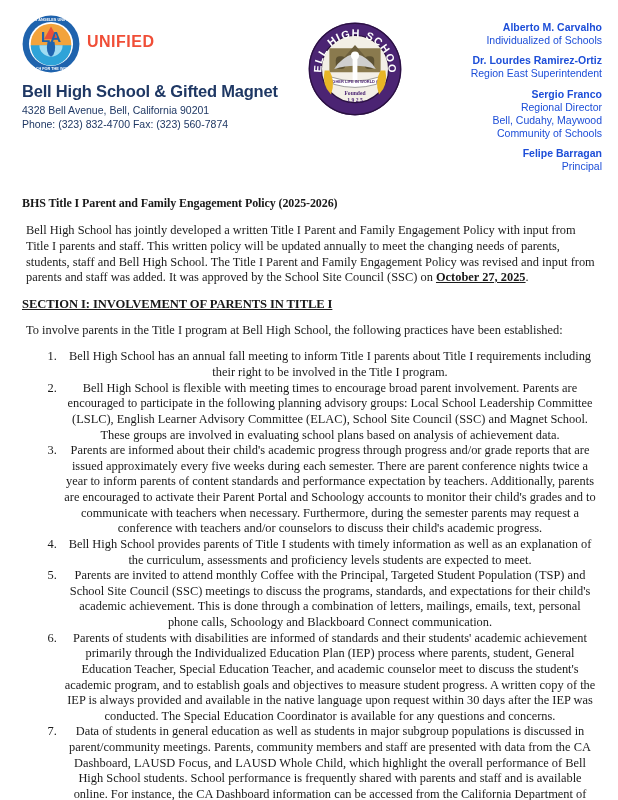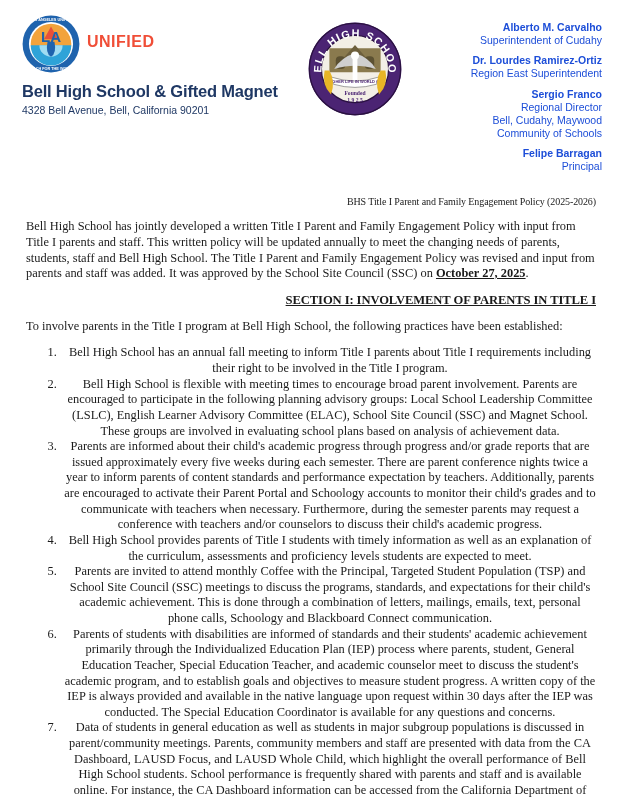--- a/index.html
+++ b/index.html
@@ -106,41 +106,40 @@
 
   
   .bhs-seal { width: 96px; height: 96px; }
 
   
   .doc-body {
     padding: 0 22px;
     box-sizing: border-box;
   }
   .doc-title {
-    text-align: right;
-    font-weight: normal;
-    font-size: 10px;
+    text-align: left;
+    font-weight: bold;
+    font-size: 12px;
     margin: 12px 0 12px 0;
     letter-spacing: -0.1px;
   }
   p.para {
     font-size: 12.4px;
     line-height: 1.26;
     margin: 0 0 11px 4px;
     text-align: left;
   }
   .bold-ul { font-weight: bold; text-decoration: underline; }
 
   h2.section-head {
     font-size: 12.6px;
     font-weight: bold;
     text-decoration: underline;
     margin: 0 0 11px 0;
     letter-spacing: -0.1px;
-    text-align: right;
   }
 
   ol.practices {
     margin: 0 0 6px 0;
     padding-left: 38px;
     font-size: 12.4px;
     line-height: 1.26;
   }
   ol.practices > li {
     margin-bottom: 0px;
@@ -172,20 +171,21 @@
         </svg>
 
         <div class="lausd-word">
           <div class="lausd-unified">UNIFIED</div>
         </div>
       </div>
 
       <div class="school-name">Bell High School &amp; Gifted Magnet</div>
       <div class="school-addr">
         <div>4328 Bell Avenue, Bell, California 90201</div>
+        <div>Phone: (323) 832-4700 Fax: (323) 560-7874</div>
       </div>
     </div>
 
     <div class="lh-center">
       <svg class="bhs-seal" viewBox="0 0 120 120">
         <defs>
           <path id="arcTop" d="M 18,62 A 42,42 0 0 1 102,62" fill="none"></path>
         </defs>
         <circle cx="60" cy="60" r="58" fill="#4b2473"></circle>
         <circle cx="60" cy="60" r="57" fill="none" stroke="#2a1140" stroke-width="1.5"></circle>
@@ -206,21 +206,21 @@
         <text x="60" y="101" font-family="Liberation Serif, serif" font-size="7" font-weight="bold" fill="#4b2473" text-anchor="middle">1 9 2 5</text>
         <text font-family="Liberation Sans, sans-serif" font-size="13.5" font-weight="bold" fill="#ffffff" letter-spacing="1.6">
           <textPath href="#arcTop" startOffset="50%" text-anchor="middle">BELL HIGH SCHOOL</textPath>
         </text>
       </svg>
     </div>
 
     <div class="lh-right">
       <div class="official">
         <div class="official-name">Alberto M. Carvalho</div>
-        <div class="official-title">Superintendent of Cudahy</div>
+        <div class="official-title">Individualized of Schools</div>
       </div>
       <div class="official">
         <div class="official-name">Dr. Lourdes Ramirez-Ortiz</div>
         <div class="official-title">Region East Superintendent</div>
       </div>
       <div class="official">
         <div class="official-name">Sergio Franco</div>
         <div class="official-title">Regional Director</div>
         <div class="official-title">Bell, Cudahy, Maywood</div>
         <div class="official-title">Community of Schools</div>

